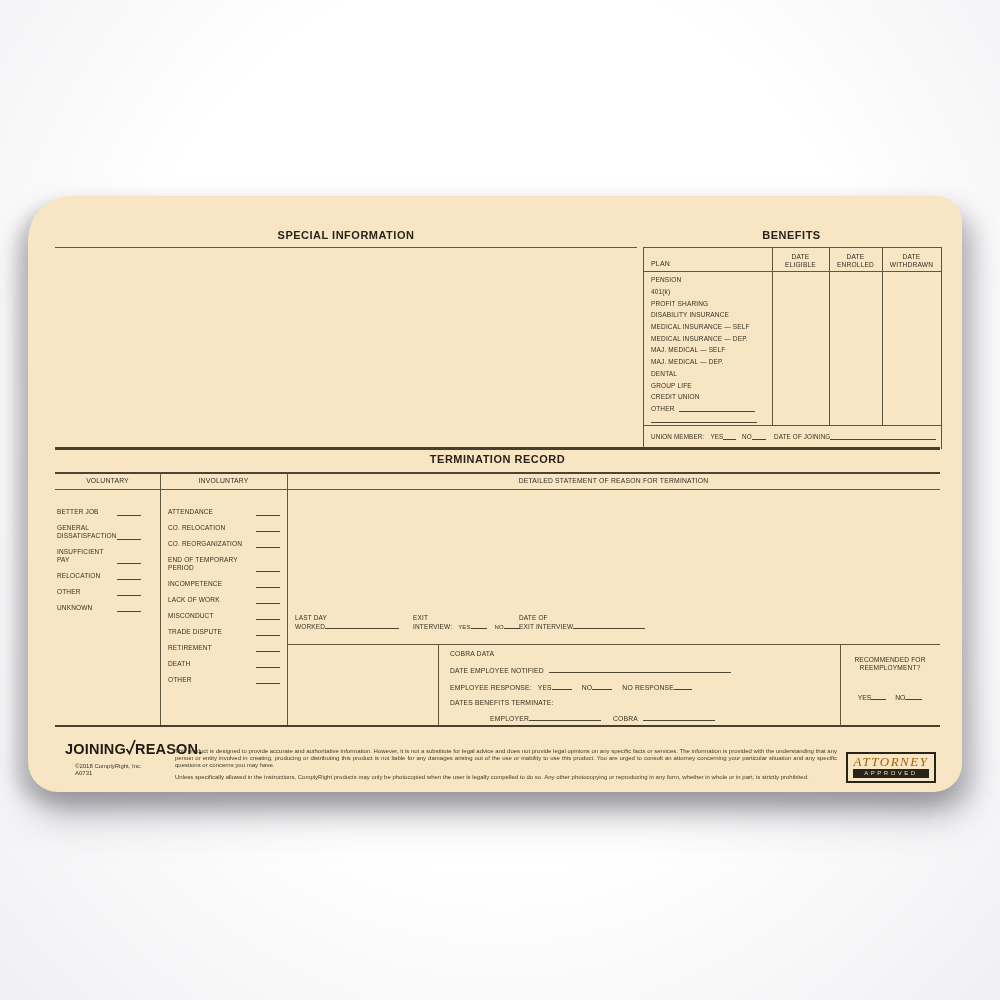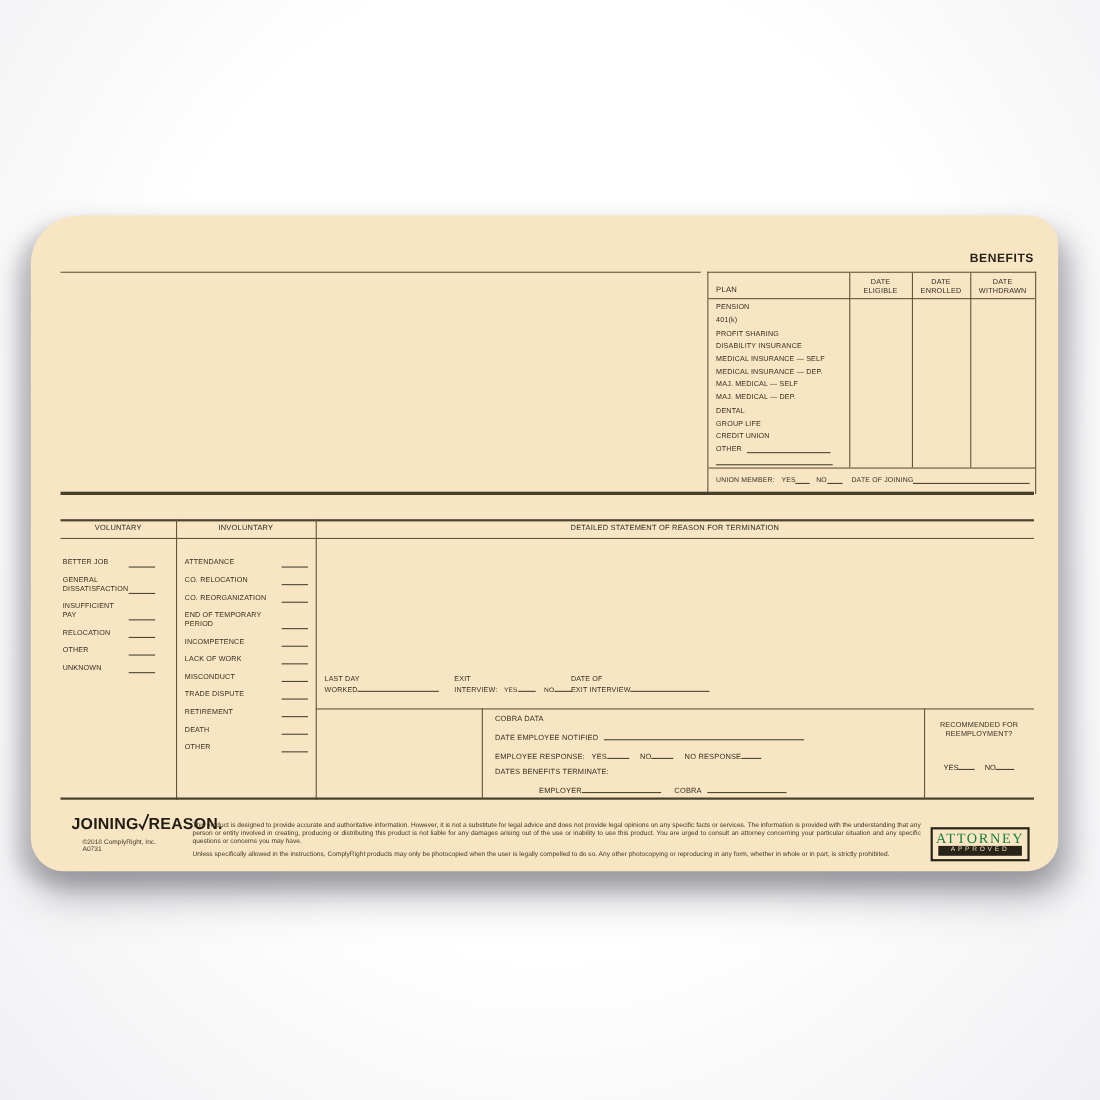--- a/index.html
+++ b/index.html
@@ -40,35 +40,36 @@
     font-size:6.6px;line-height:8px;color:#36311f;letter-spacing:.15px;}
   .brand{position:absolute;left:37px;top:543px;font-weight:bold;font-size:14.5px;
     letter-spacing:.2px;color:#211d12;white-space:nowrap;}
   .brand svg{vertical-align:-2px;margin:0 -1px;}
   .fineprint{position:absolute;left:47px;top:567px;font-size:6px;line-height:7.4px;color:#3c3726;}
   .legal{position:absolute;left:147px;top:552px;width:662px;font-size:6px;line-height:7.2px;color:#3f3a28;text-align:justify;}
   .legal p{margin:0 0 4.5px 0;}
   .badge{position:absolute;left:818px;top:556px;width:86px;border:2px solid #28241a;
     text-align:center;padding-top:1px;background:transparent;}
   .badge .top{font-family:"Liberation Serif",serif;font-size:13px;line-height:13px;
-    letter-spacing:1.5px;color:#15803d;white-space:nowrap;}
+    letter-spacing:1.5px;color:#a16207;white-space:nowrap;font-style:italic;}
   .badge .bot{margin:1px 5px 3px 5px;background:#28241a;color:#f4dfb8;font-size:6px;
     letter-spacing:2.5px;line-height:8.5px;white-space:nowrap;}
   .union-row{position:absolute;left:7px;top:185px;width:285px;display:flex;align-items:flex-end;
     font-size:6.3px;color:#36311f;white-space:nowrap;letter-spacing:.15px;}
 </style>
 </head>
 <body>
 
 <div class="stage">
   <div class="envelope">
 
+    <div class="abs title" style="left:27px;top:33px;width:582px;">SPECIAL INFORMATION</div>
     <div class="hline" style="left:27px;top:51px;width:582px;"></div>
 
-    <div class="abs title" style="left:615px;top:33px;width:297px;text-align:right;">BENEFITS</div>
+    <div class="abs title" style="left:615px;top:33px;width:297px;">BENEFITS</div>
 
     <div class="benefits-box">
       <div class="abs planhead" style="left:7px;top:12px;">PLAN</div>
       <div class="abs colhead" style="left:128px;top:5px;width:57px;white-space:pre-line;">DATE
 ELIGIBLE</div>
       <div class="abs colhead" style="left:185px;top:5px;width:53px;white-space:pre-line;">DATE
 ENROLLED</div>
       <div class="abs colhead" style="left:238px;top:5px;width:59px;white-space:pre-line;">DATE
 WITHDRAWN</div>
       <div class="hline" style="left:0;top:23px;width:297px;"></div>
@@ -136,20 +137,21 @@
         <span style="margin-left:6px;">YES</span>
         <span class="bl" style="width:14px;"></span>
         <span style="margin-left:6px;">NO</span>
         <span class="bl" style="width:16px;"></span>
         <span style="margin-left:8px;">DATE OF JOINING</span>
         <span class="bl" style="width:118px;"></span>
       </div>
     </div>
 
     <div class="thick" style="left:27px;top:251px;width:885px;"></div>
+    <div class="abs title" style="left:27px;top:257px;width:885px;">TERMINATION RECORD</div>
 
     <div class="hline2" style="left:27px;top:276px;width:885px;"></div>
     <div class="abs colhead" style="left:27px;top:281px;width:105px;font-size:6.8px;">VOLUNTARY</div>
     <div class="abs colhead" style="left:132px;top:281px;width:127px;font-size:6.8px;">INVOLUNTARY</div>
     <div class="abs colhead" style="left:259px;top:281px;width:653px;font-size:6.8px;">DETAILED STATEMENT OF REASON FOR TERMINATION</div>
     <div class="hline" style="left:27px;top:293px;width:885px;"></div>
 
     <div class="vline" style="left:132px;top:276px;height:255px;"></div>
     <div class="vline" style="left:259px;top:276px;height:255px;"></div>
     <div class="thick" style="left:27px;top:529px;width:885px;height:2px;"></div>

